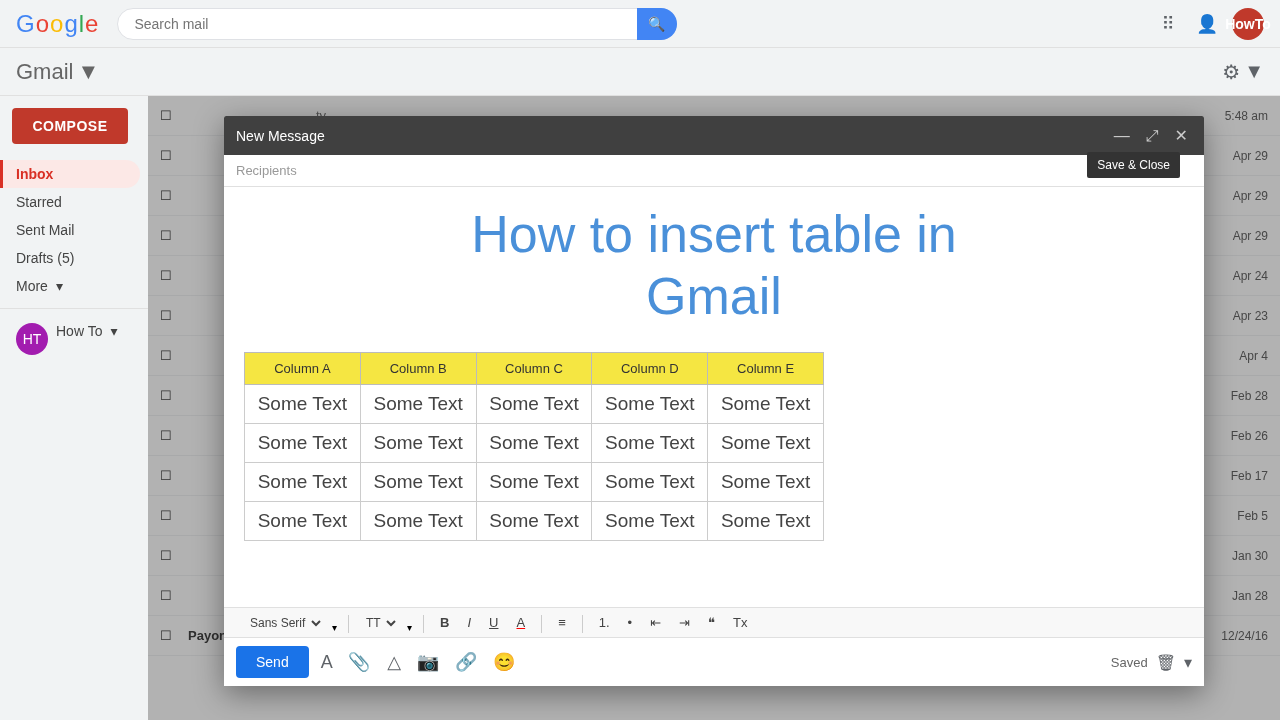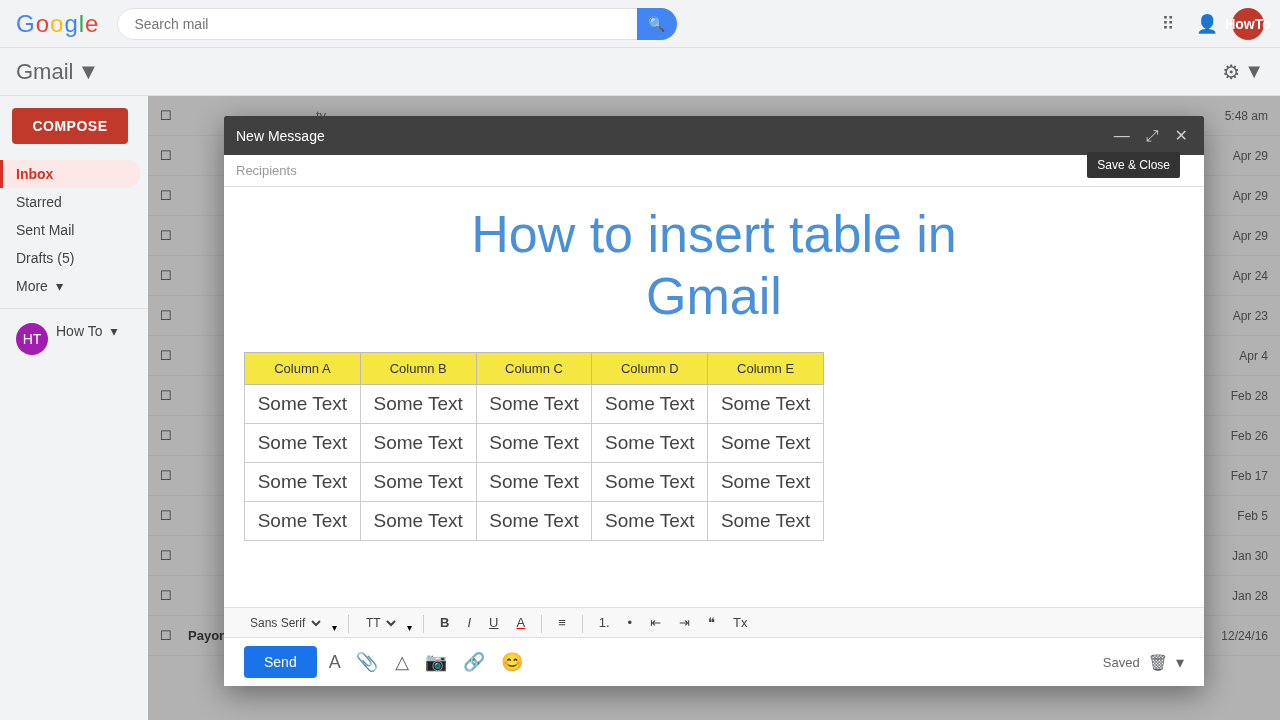--- a/index.html
+++ b/index.html
@@ -276,21 +276,21 @@
       background: none; border: none; cursor: pointer; padding: 3px 5px;
       font-size: 13px; color: #444; border-radius: 2px; display: flex; align-items: center;
     }
     .fmt-select {
       border: none; background: none; font-size: 12px; color: #444; cursor: pointer; padding: 2px;
     }
     .fmt-divider { width: 1px; height: 18px; background: #ccc; margin: 0 3px; }
 
     
     .send-bar {
-      padding: 8px 20px;
+      padding: 8px 12px;
       border-top: 1px solid #e0e0e0;
       display: flex;
       align-items: center;
       gap: 8px;
       background: white;
     }
     .send-btn {
       background: #1a73e8; color: white; border: none;
       border-radius: 4px; padding: 8px 20px; font-size: 14px; cursor: pointer; font-weight: 500;
     }

